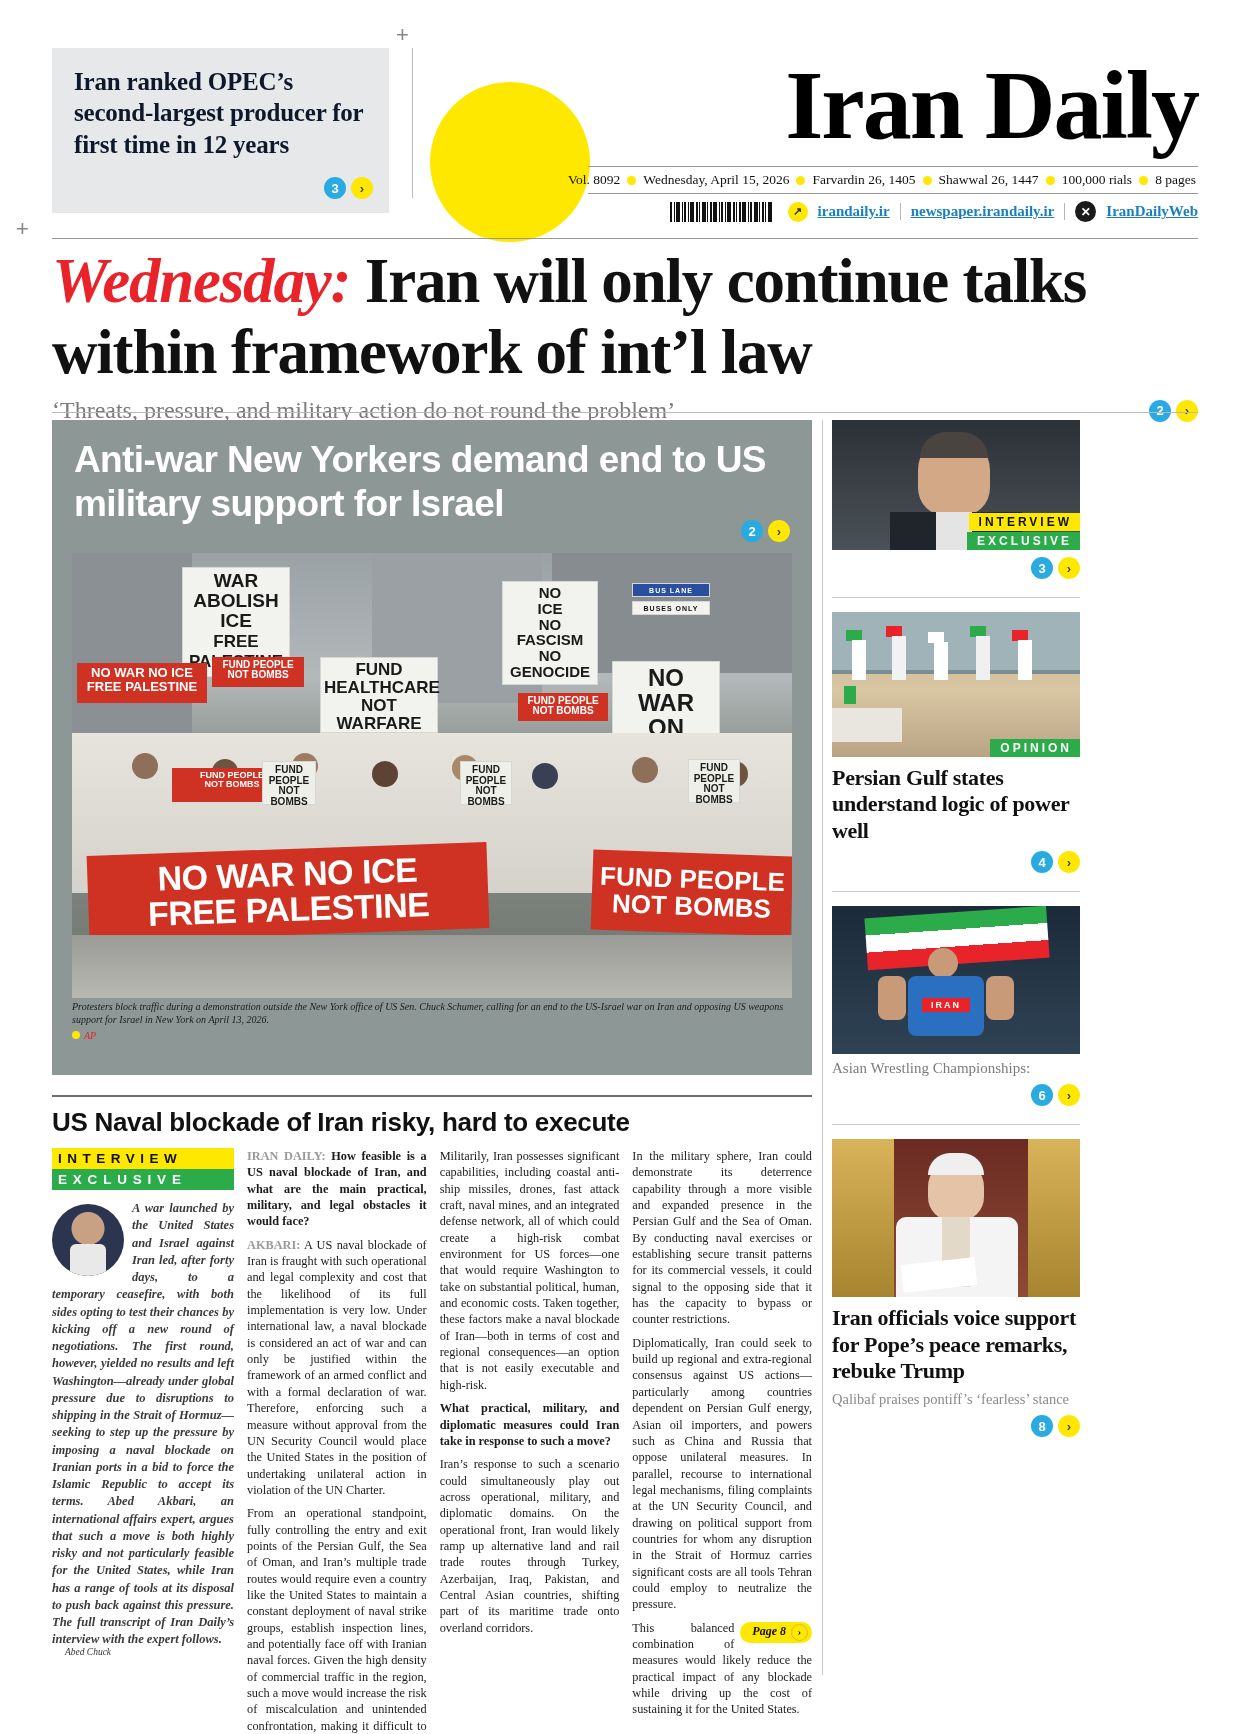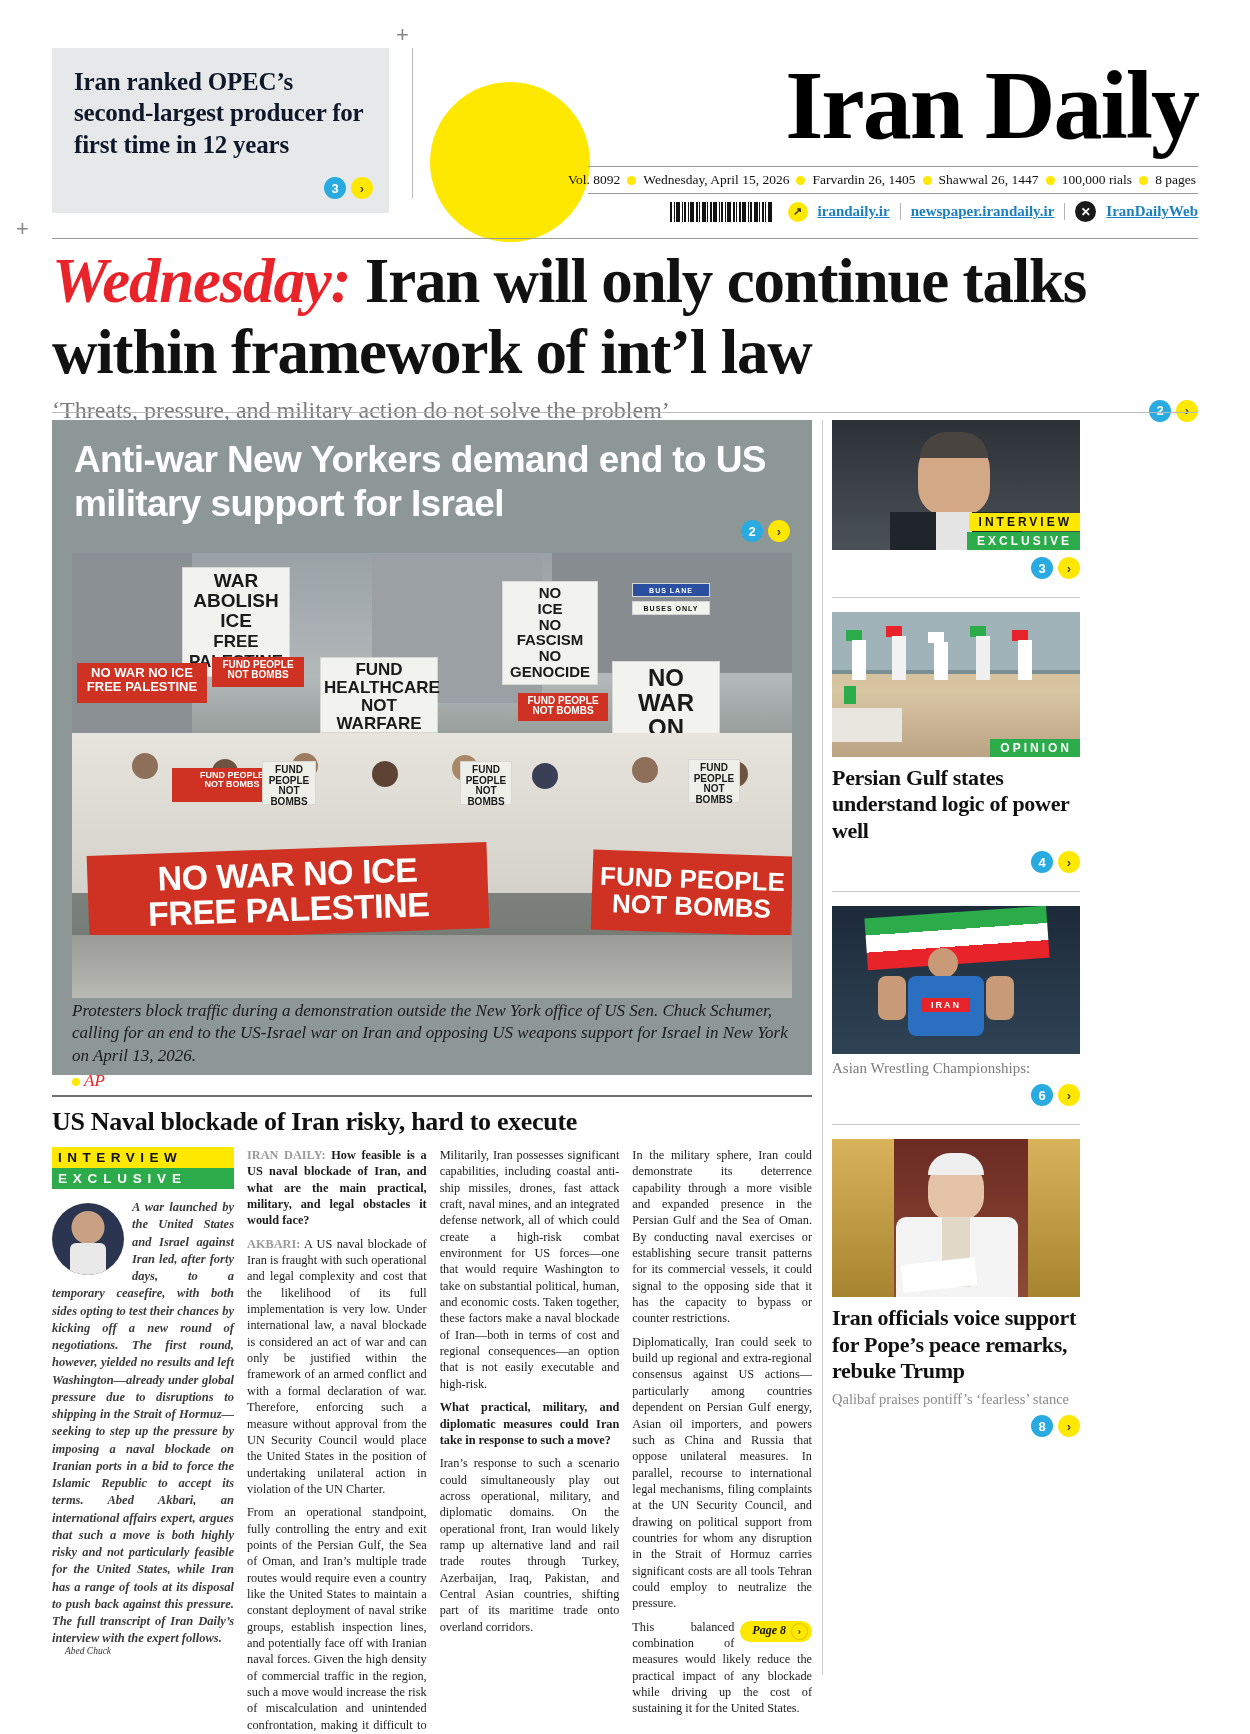--- a/index.html
+++ b/index.html
@@ -108,21 +108,21 @@
     font-family:"Liberation Sans", sans-serif; font-weight:bold;
     font-size:37px; line-height:1.2; color:#ffffff; letter-spacing:-0.6px;
   }
   .main-hl-badges { position:absolute; right:22px; top:100px; display:flex; gap:5px; }
   .photo {
     position:absolute; left:20px; top:133px; width:720px; height:445px;
     background:#6a6f6a; overflow:hidden;
   }
   .caption {
     position:absolute; left:20px; top:580px; width:720px;
-    font-family:"Liberation Serif",serif; font-style:italic; font-size:17px;
+    font-family:"Liberation Serif",serif; font-style:italic; font-size:10px;
     line-height:1.32; color:#1b1b1b;
   }
   .caption .src { color:#e8232a; }
   .cap-dot { width:8px;height:8px;border-radius:50%;background:#ffe800;display:inline-block;margin-right:4px;}
 
   
   .sky { position:absolute; inset:0; background:linear-gradient(#9aa2a6 0%, #b3b8ba 28%, #8f9590 45%, #6e736e 100%); }
   .bldg { position:absolute; background:#7f8589; }
   .sign { position:absolute; background:#f2f2ef; color:#1a1a1a;
           font-family:"Liberation Sans",sans-serif; font-weight:bold; text-align:center;
@@ -151,21 +151,21 @@
   }
   .tag-interview { background:#ffe800; color:#111; bottom:19px; }
   .tag-exclusive { background:#2bab4a; color:#fff; bottom:0; }
   .tag-opinion { background:#2bab4a; color:#fff; bottom:0; }
   .rail-sep { width:248px; height:1px; background:#c9c9c9; margin:12px 0 14px 0; }
 
   
   .bottom { position:absolute; left:52px; top:1095px; width:760px; }
   .bot-rule { width:760px; height:2px; background:#6f6f6f; }
   .bot-hl {
-    font-family:Liberation Serif, serif; font-weight:bold; font-size:26px;
+    font-family:Liberation Sans, sans-serif; font-weight:bold; font-size:26px;
     margin-top:10px; letter-spacing:-0.3px; color:#111;
   }
   .cols { display:flex; gap:13px; margin-top:10px; }
   .col { width:180px; }
   .col-1 { width:182px; }
   .badge-block { width:182px; }
   .tag-row { font-family:"Liberation Sans",sans-serif; font-weight:bold; font-size:13.5px;
              letter-spacing:5.5px; padding:3px 0 3px 6px; }
   .tag-row.i { background:#ffe800; color:#111; }
   .tag-row.e { background:#2bab4a; color:#fff; letter-spacing:5.8px; }
@@ -279,21 +279,21 @@
     </div>
   </div>
 
   <div class="lead-rule"></div>
   <div class="lead">
     <h1>
       <span class="kicker">Wednesday:</span>
       <span>Iran will only continue talks within framework of int’l law</span>
     </h1>
     <div class="lead-sub-row">
-      <div class="lead-sub">‘Threats, pressure, and military action do not solve the problem’</div>
+      <div class="lead-sub">‘Threats, pressure, and military action do not round the problem’</div>
       <div class="lead-badges">
         <span class="badge-num">2</span>
         <span class="badge-arrow">›</span>
       </div>
     </div>
   </div>
   <div class="rule-2"></div>
 
   <div class="main-block">
     <div class="main-hl">Anti-war New Yorkers demand end to US military support for Israel</div>

